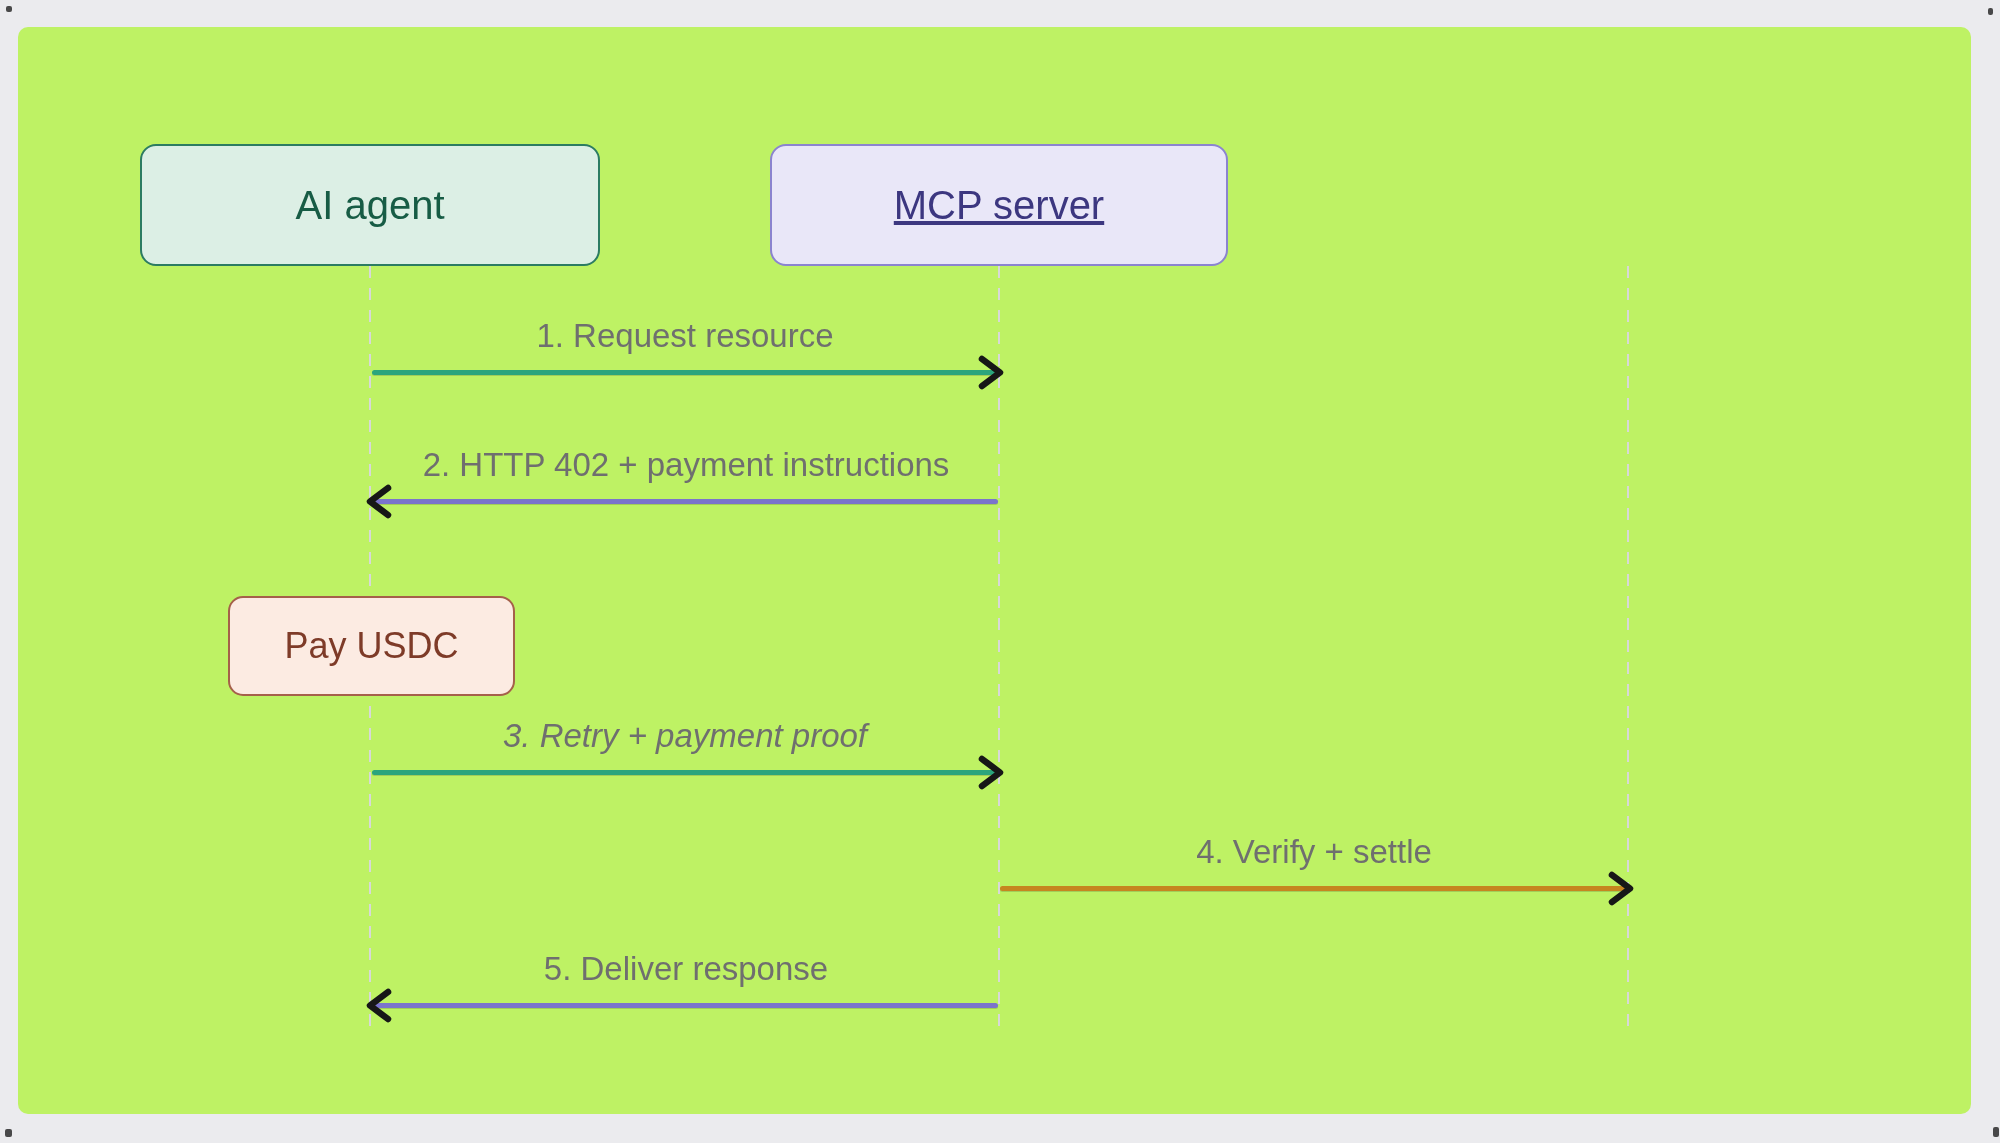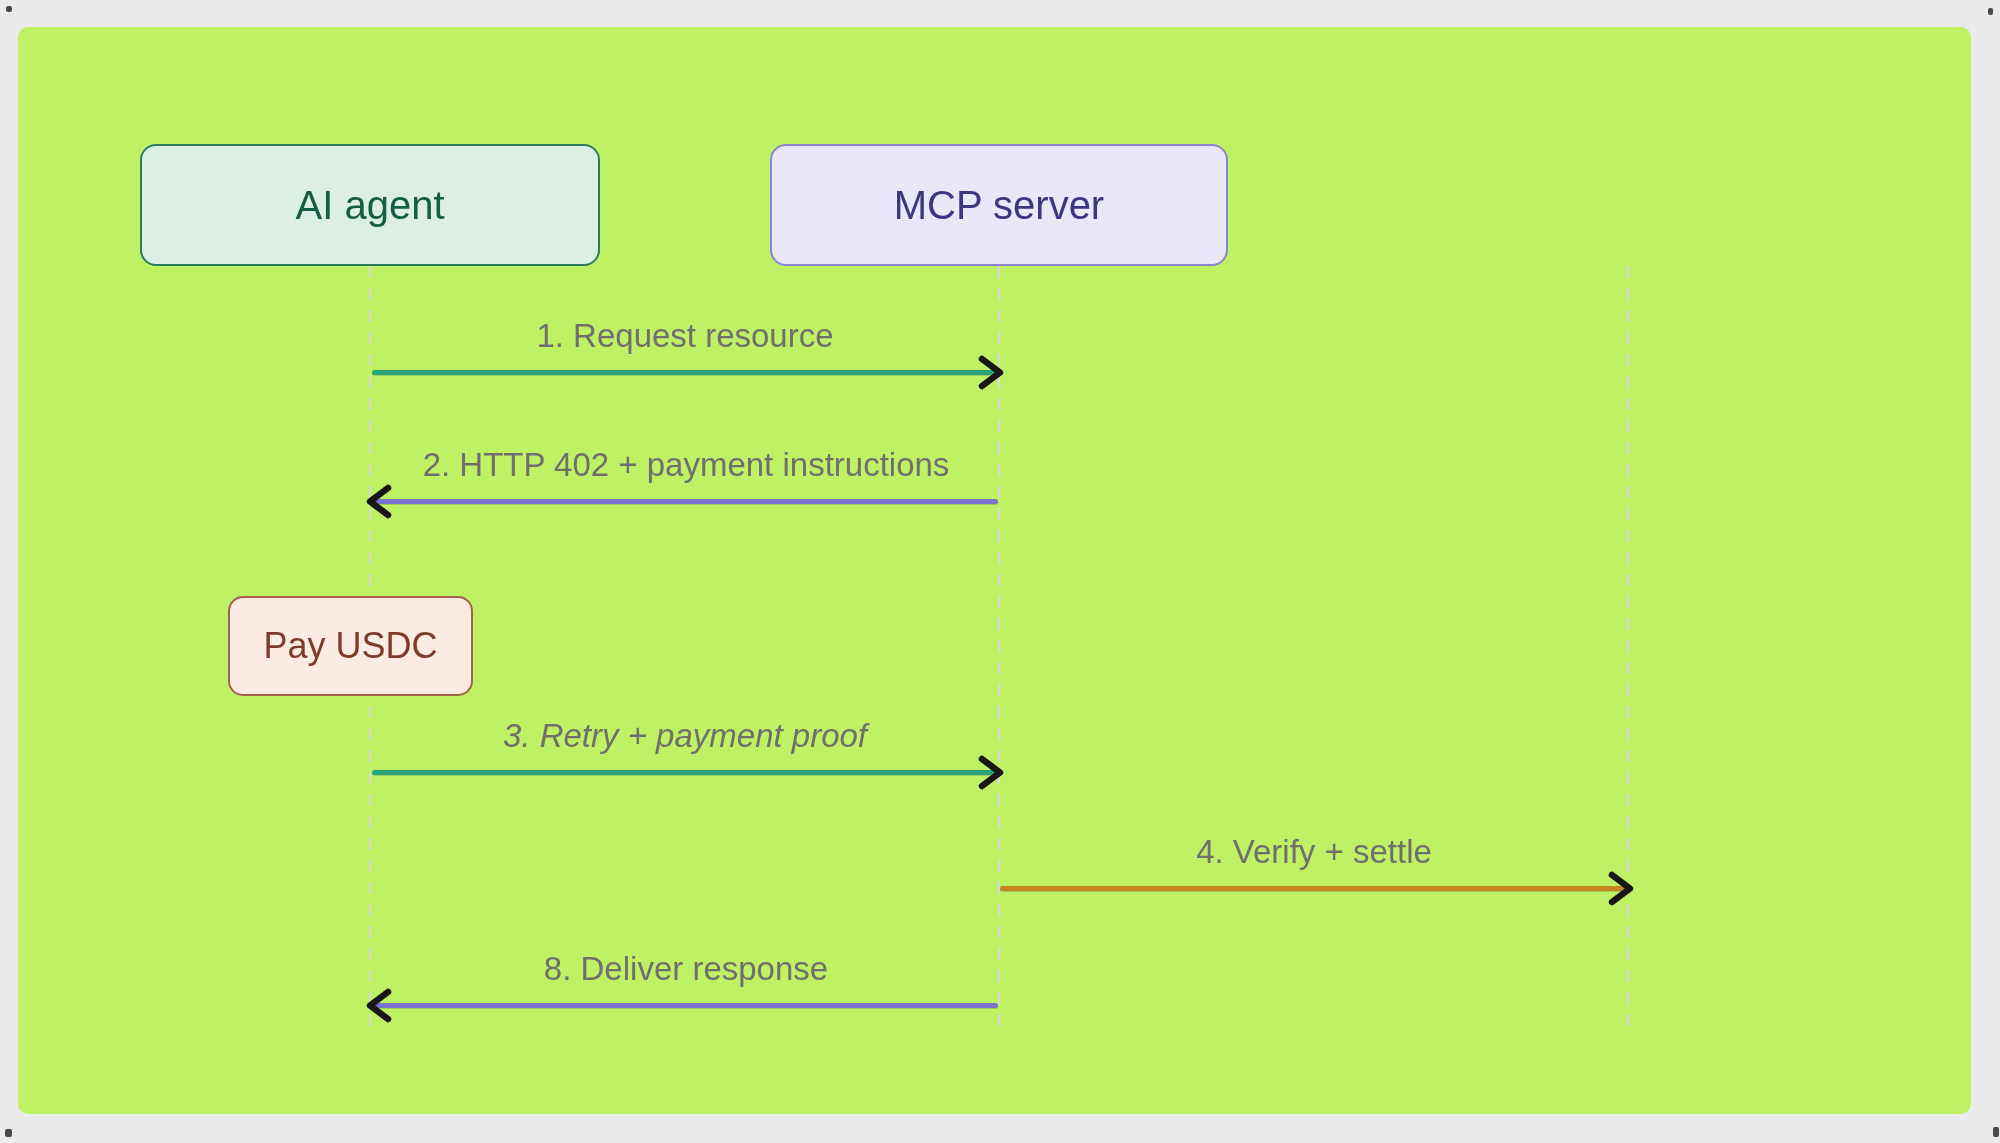--- a/index.html
+++ b/index.html
@@ -32,21 +32,21 @@
     border-radius: 16px;
     border: 2px solid;
     box-sizing: border-box;
     display: flex;
     align-items: center;
     justify-content: center;
     font-size: 40px;
     z-index: 3;
   }
   .actor-ai        { left: 122px;  width: 460px; background: #dcefe5; border-color: #2c7c62; color: #175c45; }
-  .actor-mcp       { left: 752px;  width: 458px; background: #e9e7f8; border-color: #8b84cf; color: #3c3780; }
+  .actor-mcp       { left: 752px;  width: 458px; background: #e9e7f8; border-color: #8b84cf; color: #3c3780; text-decoration: underline; }
   .actor-fac       { left: 1381px; width: 458px; background: #f9eed5; border-color: #b09656; color: #6e5524; }
 
   
   .lifeline {
     position: absolute;
     top: 239px;
     width: 2px;
     height: 766px;
     background: repeating-linear-gradient(to bottom, #d8d8d8 0 12px, transparent 12px 22px);
     z-index: 1;
@@ -99,21 +99,21 @@
   .msg2 { left: 356px;  top: 416px; width: 624px; }
   .msg3 { left: 354px;  top: 687px; width: 626px; font-style: italic; }
   .msg4 { left: 982px;  top: 803px; width: 628px; }
   .msg5 { left: 356px;  top: 920px; width: 624px; }
 
   
   .note {
     position: absolute;
     left: 210px;
     top: 569px;
-    width: 245px;
+    width: 287px;
     height: 100px;
     background: #fcebe2;
     border: 2px solid #a5604a;
     border-radius: 15px;
     box-sizing: border-box;
     display: flex;
     align-items: center;
     justify-content: center;
     font-size: 36px;
     color: #7e3b28;
@@ -179,21 +179,21 @@
 
   <div class="msg msg4 orange">
     <div class="msg-label">4. Verify + settle</div>
     <div class="msg-line"></div>
     <svg class="chev chev-right" viewBox="0 0 26 37" fill="none">
       <polyline points="4,5 22,18.5 4,32" stroke="#171717" stroke-width="6.5" stroke-linecap="round" stroke-linejoin="round"></polyline>
     </svg>
   </div>
 
   <div class="msg msg5 purple">
-    <div class="msg-label">8. Deliver response</div>
+    <div class="msg-label">5. Deliver response</div>
     <div class="msg-line"></div>
     <svg class="chev chev-left" viewBox="0 0 26 37" fill="none">
       <polyline points="22,5 4,18.5 22,32" stroke="#171717" stroke-width="6.5" stroke-linecap="round" stroke-linejoin="round"></polyline>
     </svg>
   </div>
 
 </div>
 
 <div class="speck speck-tl"></div>
 <div class="speck speck-tr"></div>

